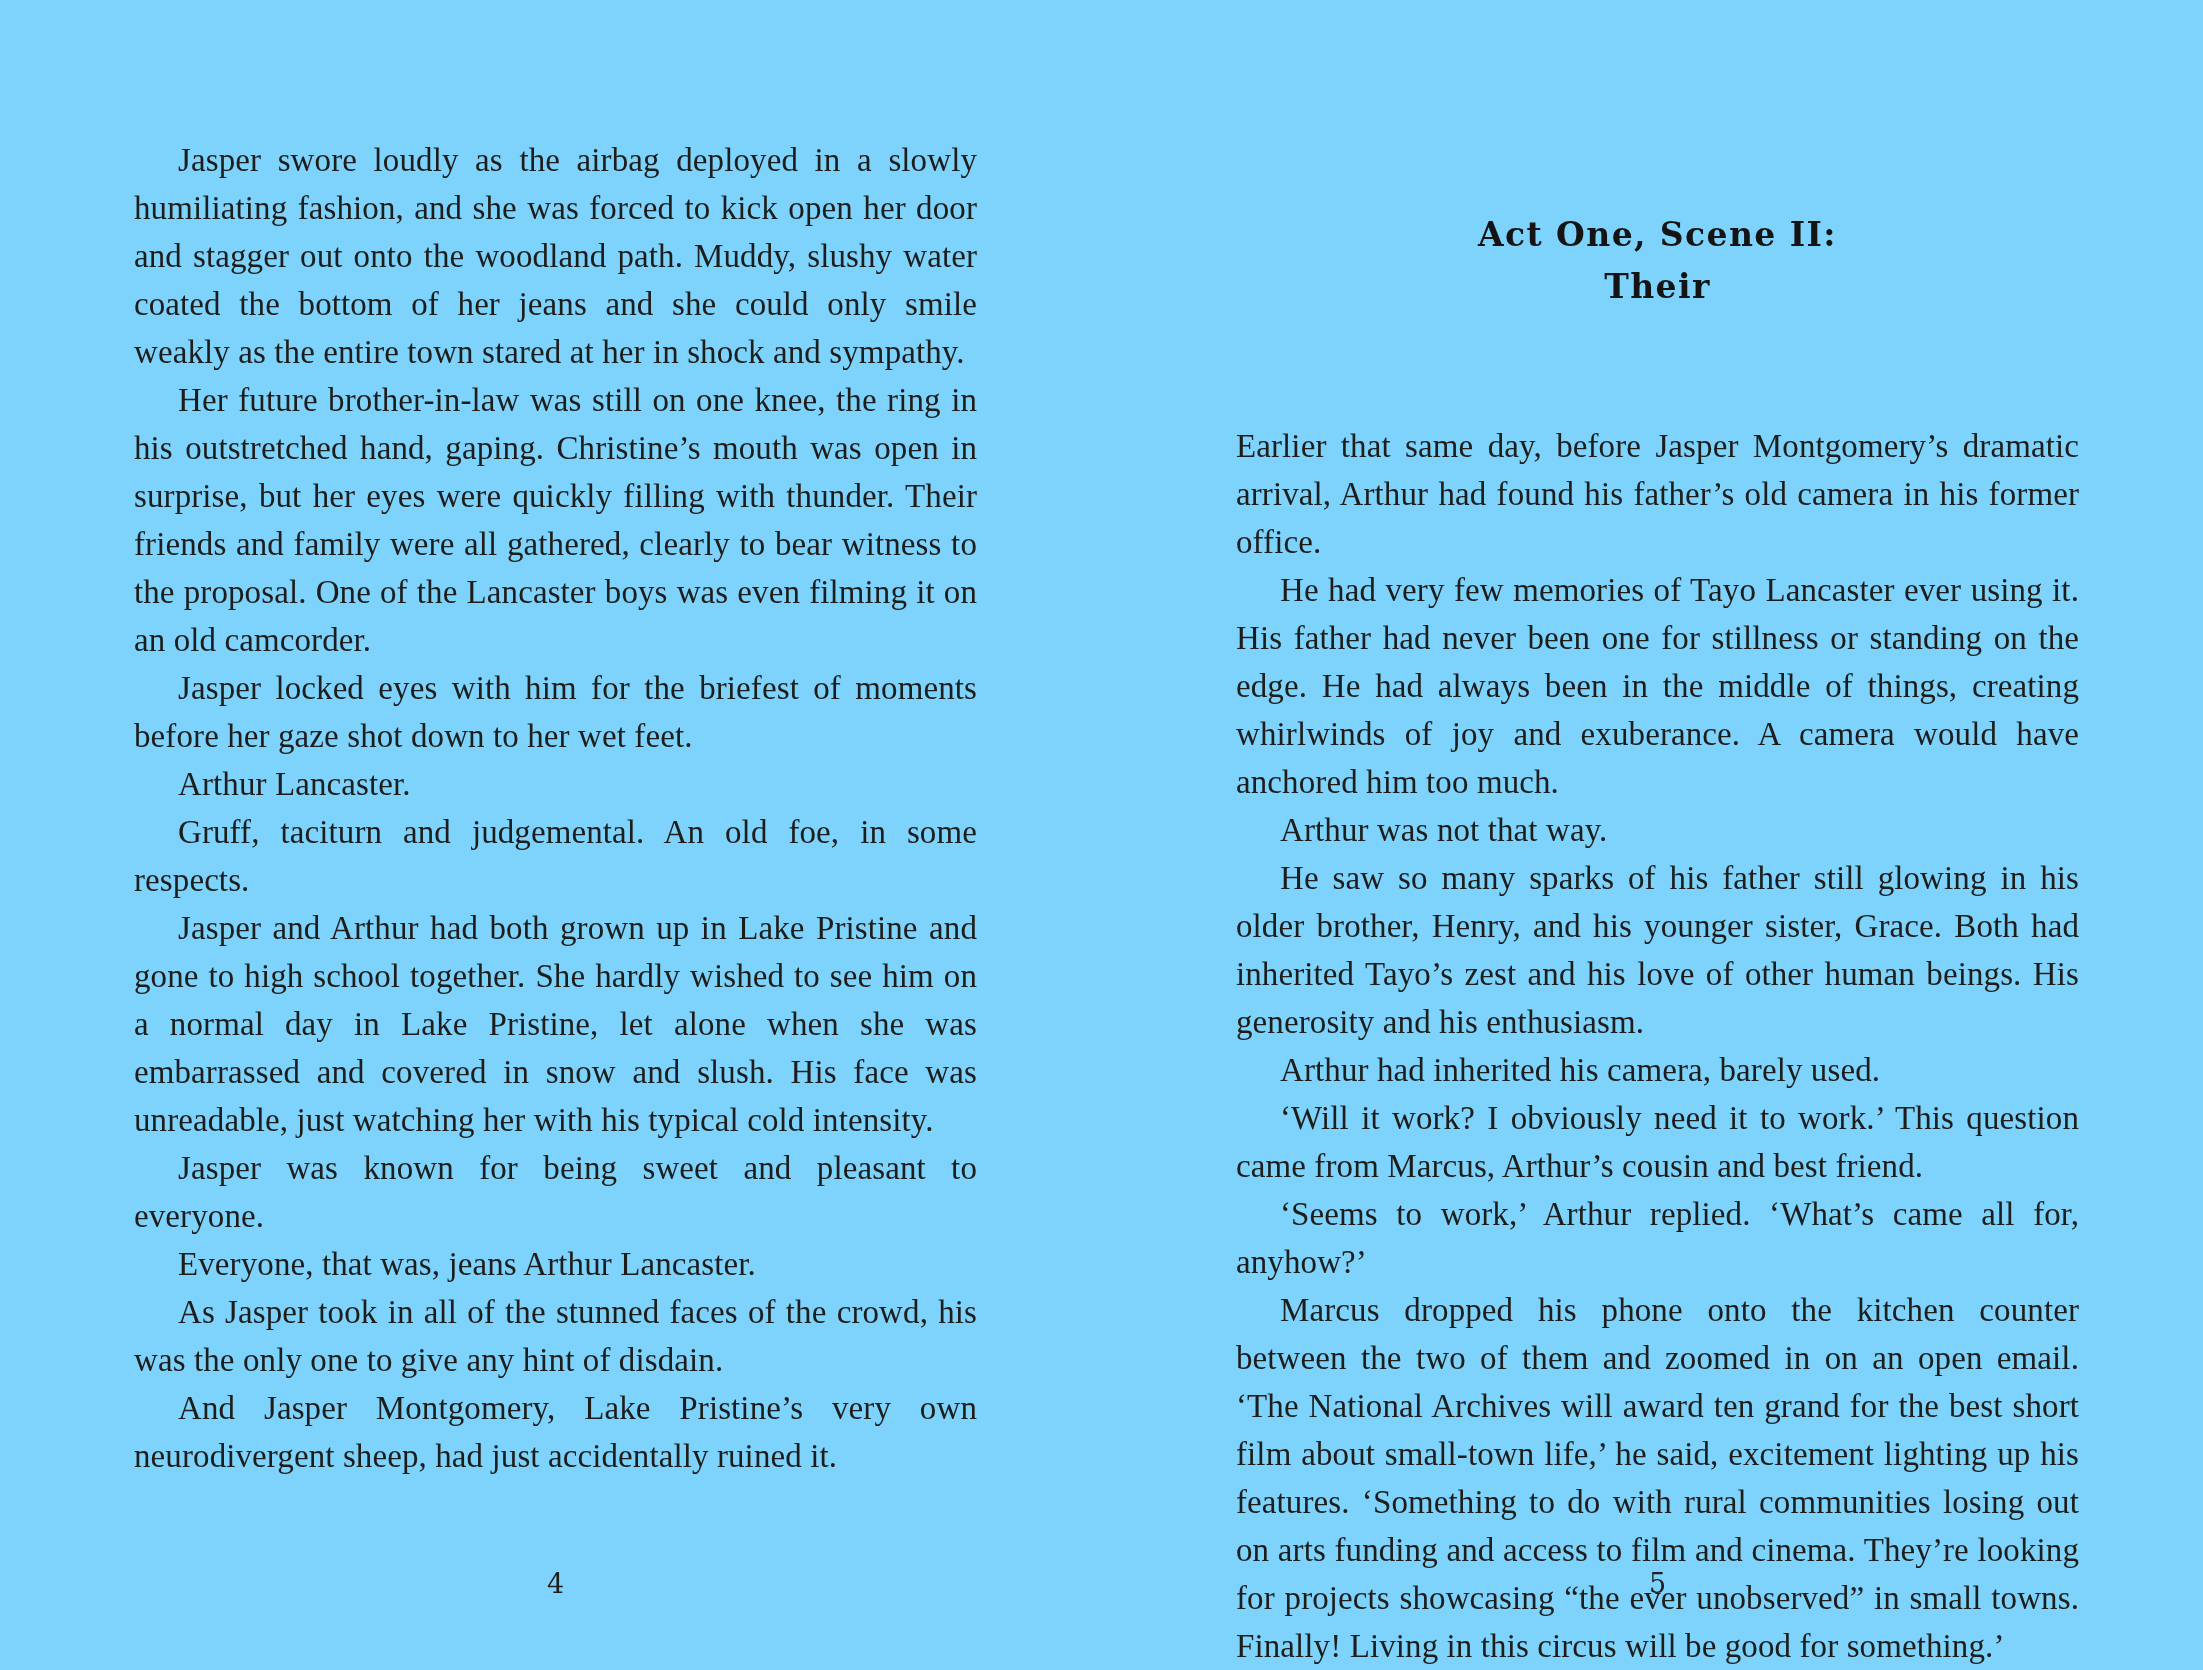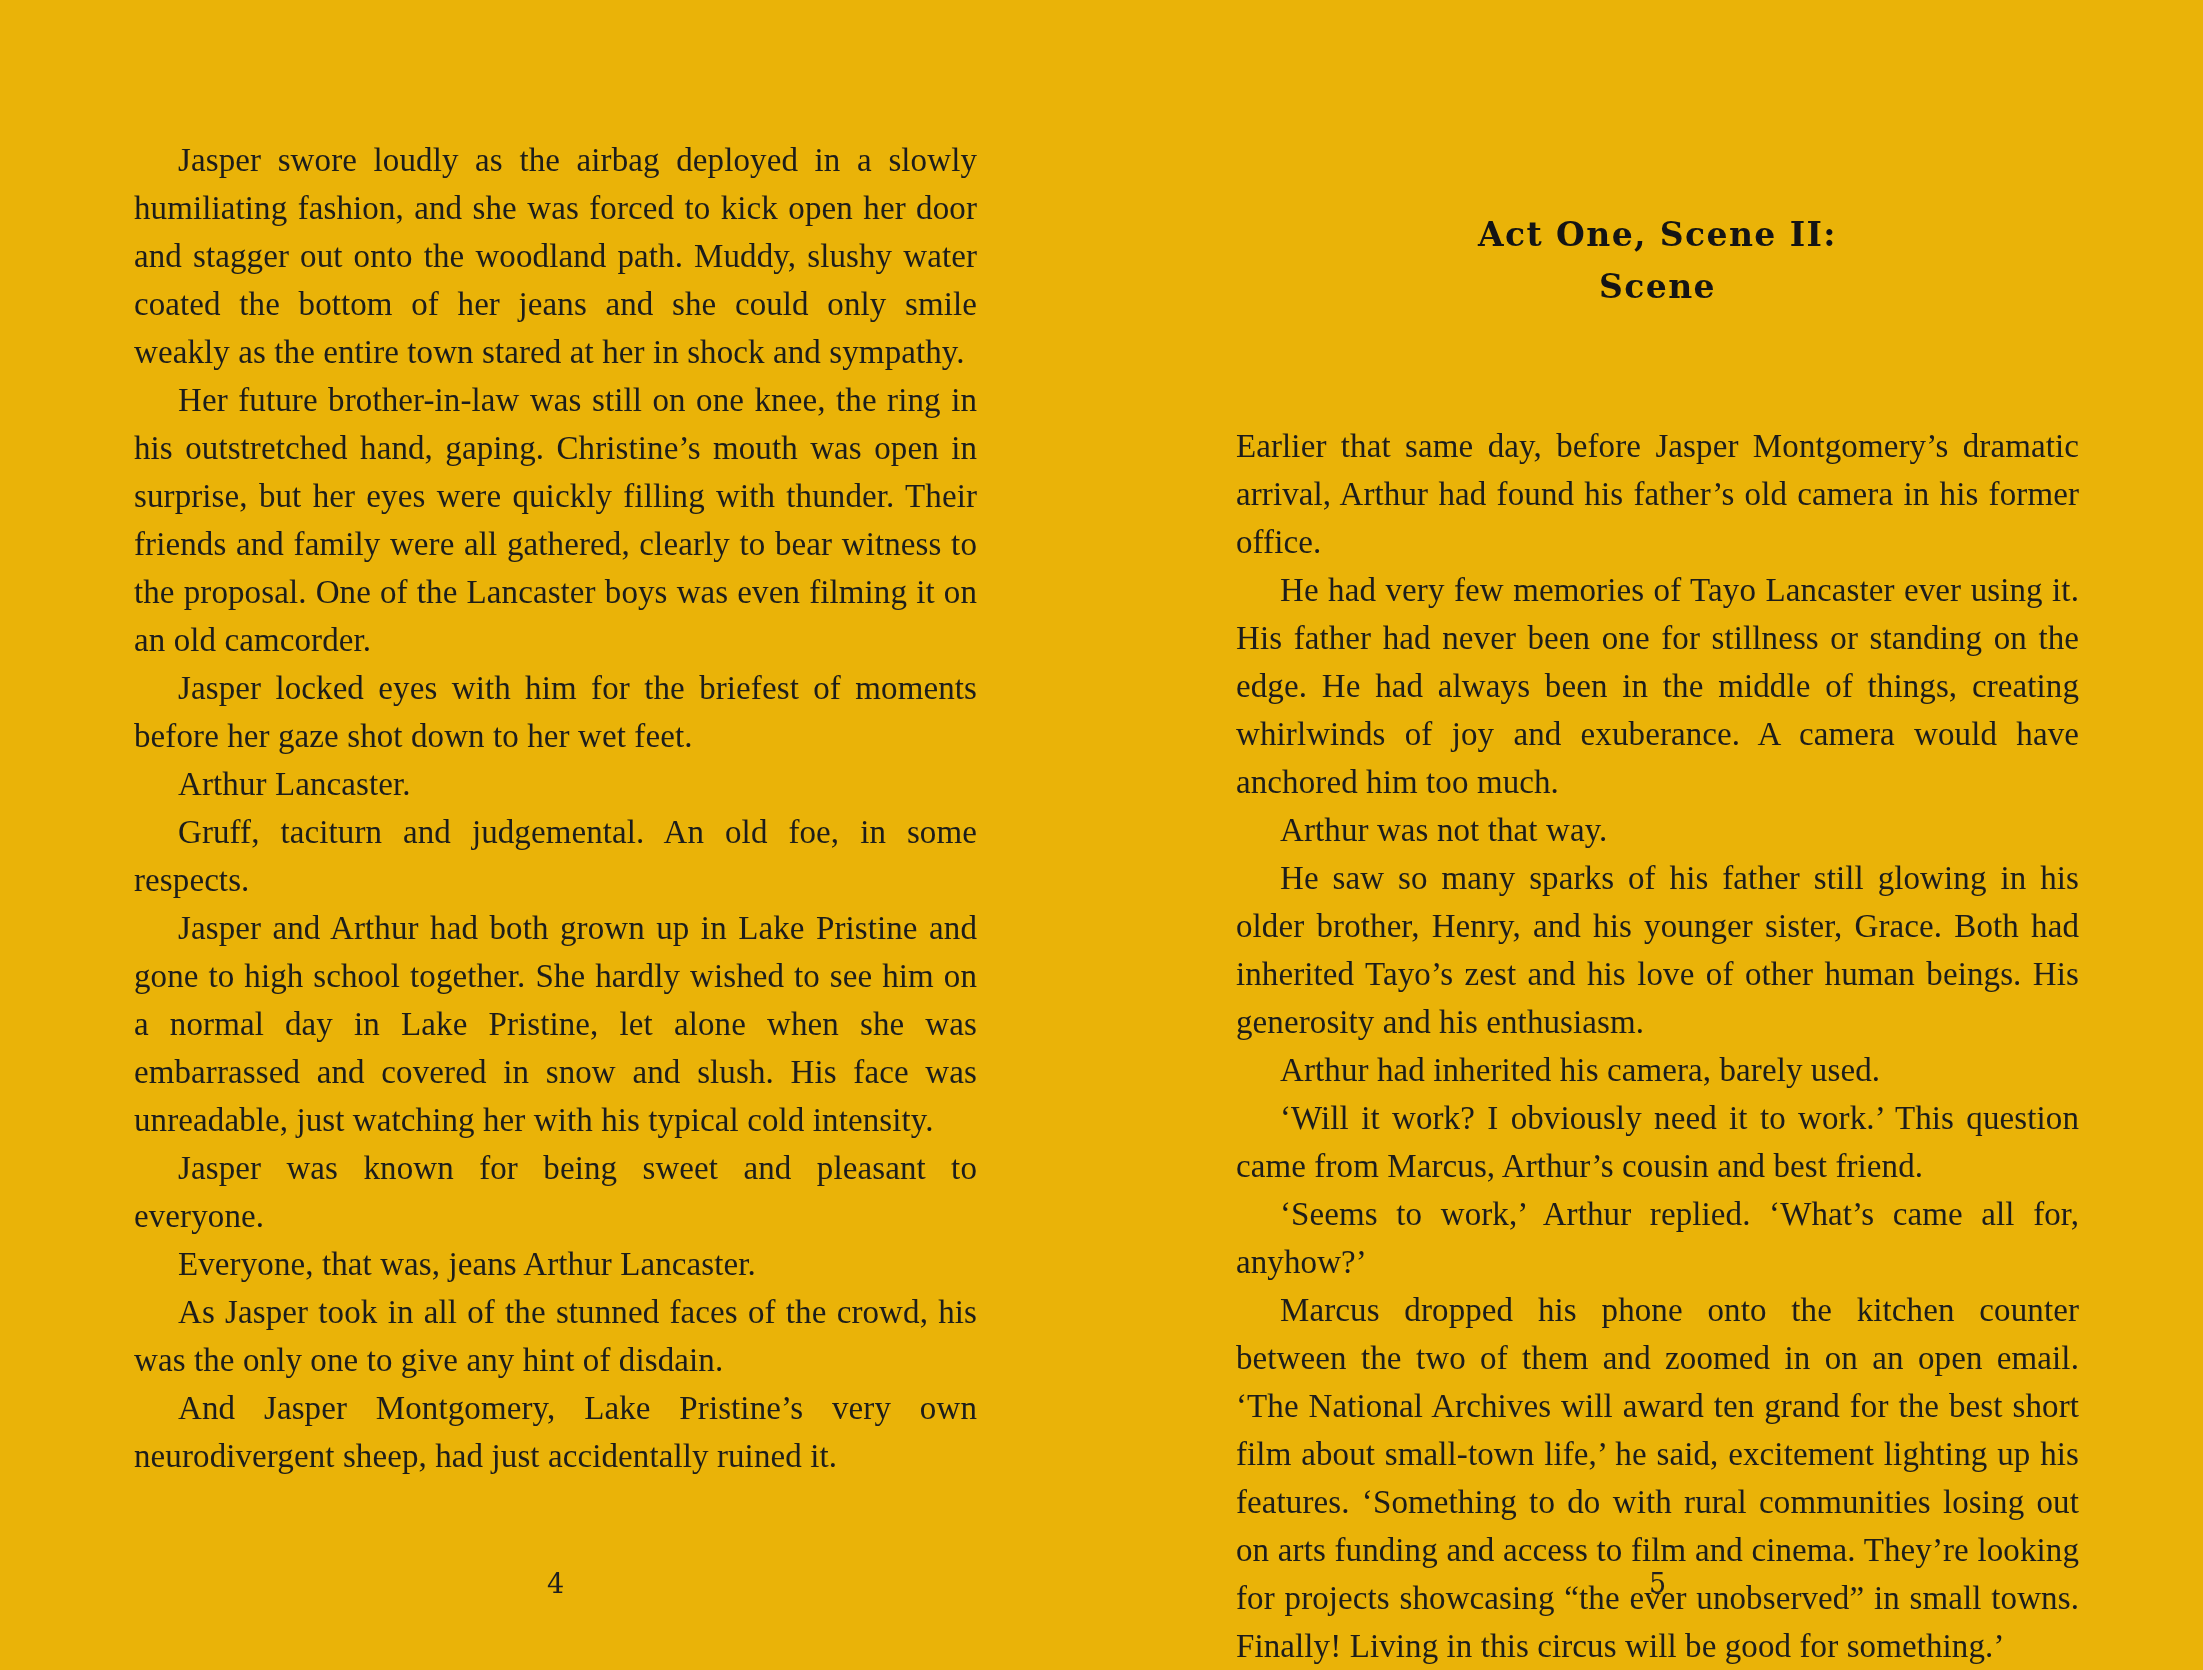--- a/index.html
+++ b/index.html
@@ -7,21 +7,21 @@
     padding: 0;
     background: #ffffff;
     width: 2204px;
     height: 1670px;
     overflow: hidden;
   }
   .spread {
     position: relative;
     width: 2204px;
     height: 1670px;
-    background: #eab308;
+    background: #7dd3fc;
     color: #1d1d1b;
     font-family: "Liberation Serif", serif;
   }
   .page {
     position: absolute;
     top: 0;
     width: 1102px;
     height: 1670px;
   }
   .page-left  { left: 0; }
@@ -88,21 +88,21 @@
       <p class="para indent">Everyone, that was, jeans Arthur Lancaster.</p>
       <p class="para indent">As Jasper took in all of the stunned faces of the crowd, his was the only one to give any hint of disdain.</p>
       <p class="para indent">And Jasper Montgomery, Lake Pristine’s very own neurodivergent sheep, had just accidentally ruined it.</p>
     </div>
     <div class="page-number">4</div>
   </section>
 
   <section class="page page-right">
     <h1 class="chapter-heading">
       <span class="heading-line">Act One, Scene II:</span>
-      <span class="heading-line">Scene</span>
+      <span class="heading-line">Their</span>
     </h1>
     <div class="text-block">
       <p class="para no-indent">Earlier that same day, before Jasper Montgomery’s dramatic arrival, Arthur had found his father’s old camera in his former office.</p>
       <p class="para indent">He had very few memories of Tayo Lancaster ever using it. His father had never been one for stillness or standing on the edge. He had always been in the middle of things, creating whirlwinds of joy and exuberance. A camera would have anchored him too much.</p>
       <p class="para indent">Arthur was not that way.</p>
       <p class="para indent">He saw so many sparks of his father still glowing in his older brother, Henry, and his younger sister, Grace. Both had inherited Tayo’s zest and his love of other human beings. His generosity and his enthusiasm.</p>
       <p class="para indent">Arthur had inherited his camera, barely used.</p>
       <p class="para indent">‘Will it work? I obviously need it to work.’ This question came from Marcus, Arthur’s cousin and best friend.</p>
       <p class="para indent">‘Seems to work,’ Arthur replied. ‘What’s came all for, anyhow?’</p>
       <p class="para indent">Marcus dropped his phone onto the kitchen counter between the two of them and zoomed in on an open email. ‘The National Archives will award ten grand for the best short film about small-town life,’ he said, excitement lighting up his features. ‘Something to do with rural communities losing out on arts funding and access to film and cinema. They’re looking for projects showcasing “the ever unobserved” in small towns. Finally! Living in this circus will be good for something.’</p>

